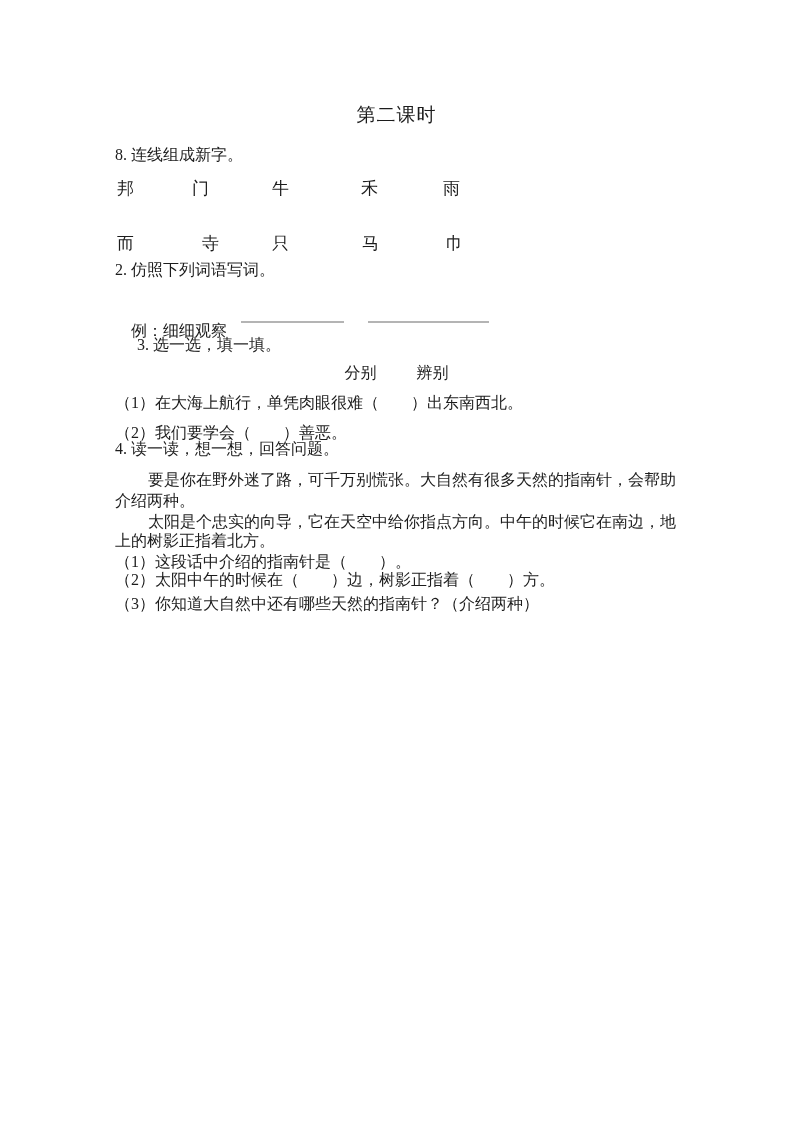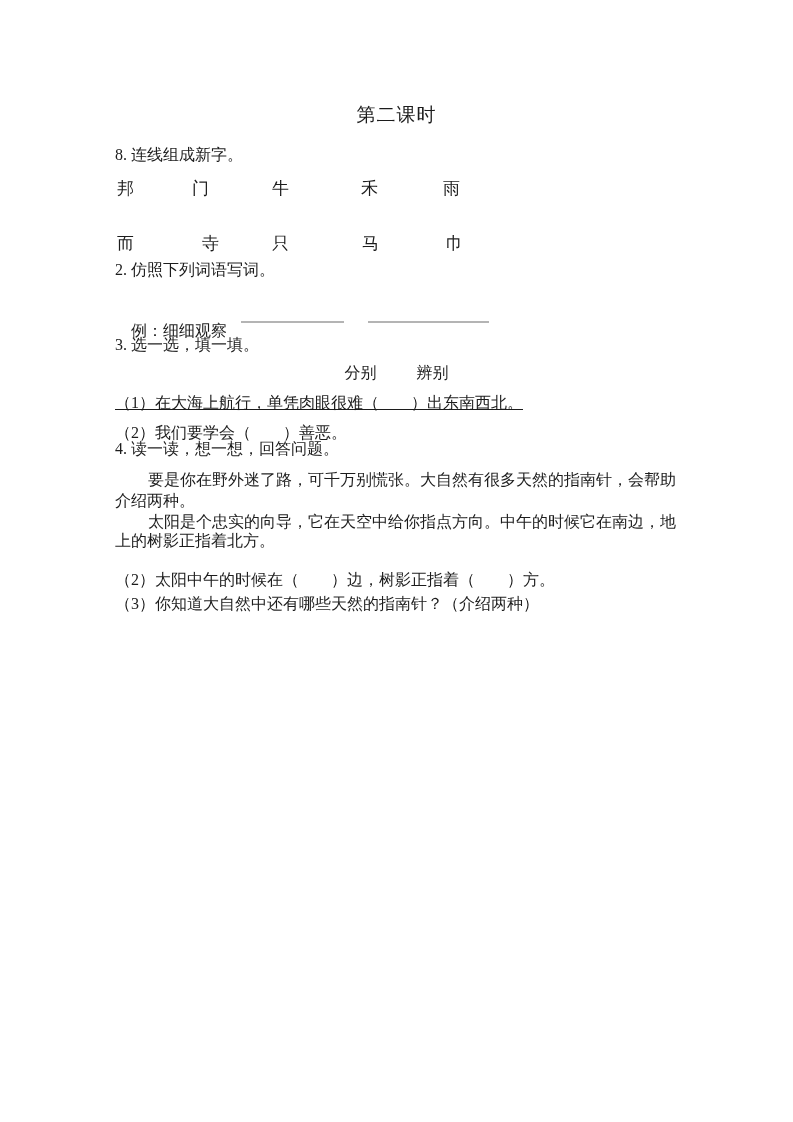--- a/index.html
+++ b/index.html
@@ -58,34 +58,34 @@
   .s2-head   { top: 260px; }
   .example-line { top: 302px; width: 578px; height: 24px; }
   .blank {
     position: absolute;
     top: 19px;
     height: 0;
     border-bottom: 2px solid #b4b4b4;
   }
   .blank1 { left: 126px; width: 103px; }
   .blank2 { left: 253px; width: 121px; }
-  .s3-head   { top: 335px; }
+  .s3-head   { top: 335px; margin-left: 22px; }
   .options-row {
     position: absolute;
     top: 363px;
     left: 0;
     width: 793px;
     display: flex;
     justify-content: center;
     gap: 40px;
     font-size: 16px;
     line-height: 19px;
     text-align: right;
   }
-  .q3-0 { top: 393px; text-decoration: underline; }
+  .q3-0 { top: 393px; }
   .q3-1 { top: 423px; }
   .s4-head { top: 439px; }
   .p0l0 { top: 470px; }
   .p0l1 { top: 491px; }
   .p1l0 { top: 512px; }
   .p1l1 { top: 531px; }
   .indent { text-indent: 33px; }
   .q4-0 { top: 552px; }
   .q4-1 { top: 570px; }
   .q4-2 { top: 594px; }
@@ -133,16 +133,17 @@
   <div class="line q3-0">（1）在大海上航行，单凭肉眼很难（　　）出东南西北。</div>
   <div class="line q3-1">（2）我们要学会（　　）善恶。</div>
 
   <div class="line s4-head">4. 读一读，想一想，回答问题。</div>
 
   <div class="line indent p0l0">要是你在野外迷了路，可千万别慌张。大自然有很多天然的指南针，会帮助</div>
   <div class="line p0l1">介绍两种。</div>
   <div class="line indent p1l0">太阳是个忠实的向导，它在天空中给你指点方向。中午的时候它在南边，地</div>
   <div class="line p1l1">上的树影正指着北方。</div>
 
+  <div class="line q4-0">（1）这段话中介绍的指南针是（　　）。</div>
   <div class="line q4-1">（2）太阳中午的时候在（　　）边，树影正指着（　　）方。</div>
   <div class="line q4-2">（3）你知道大自然中还有哪些天然的指南针？（介绍两种）</div>
 
 </div>
 
 </body></html>

